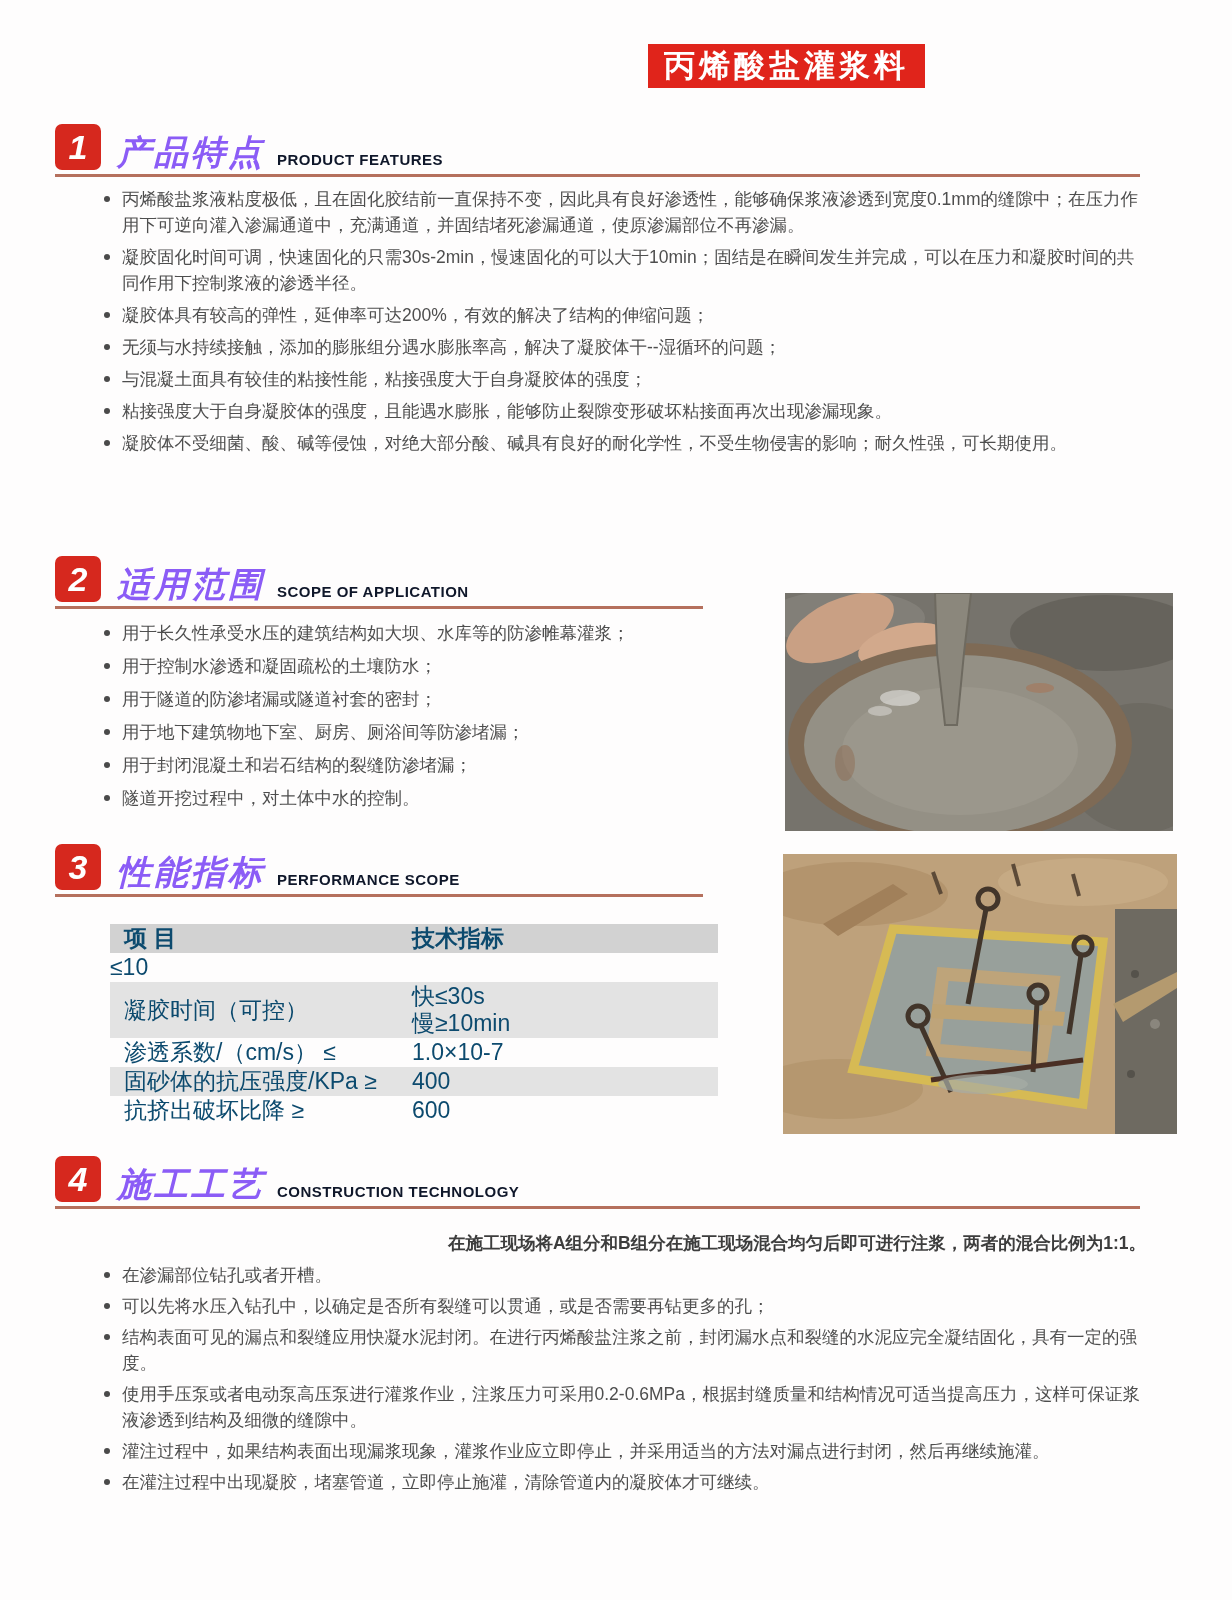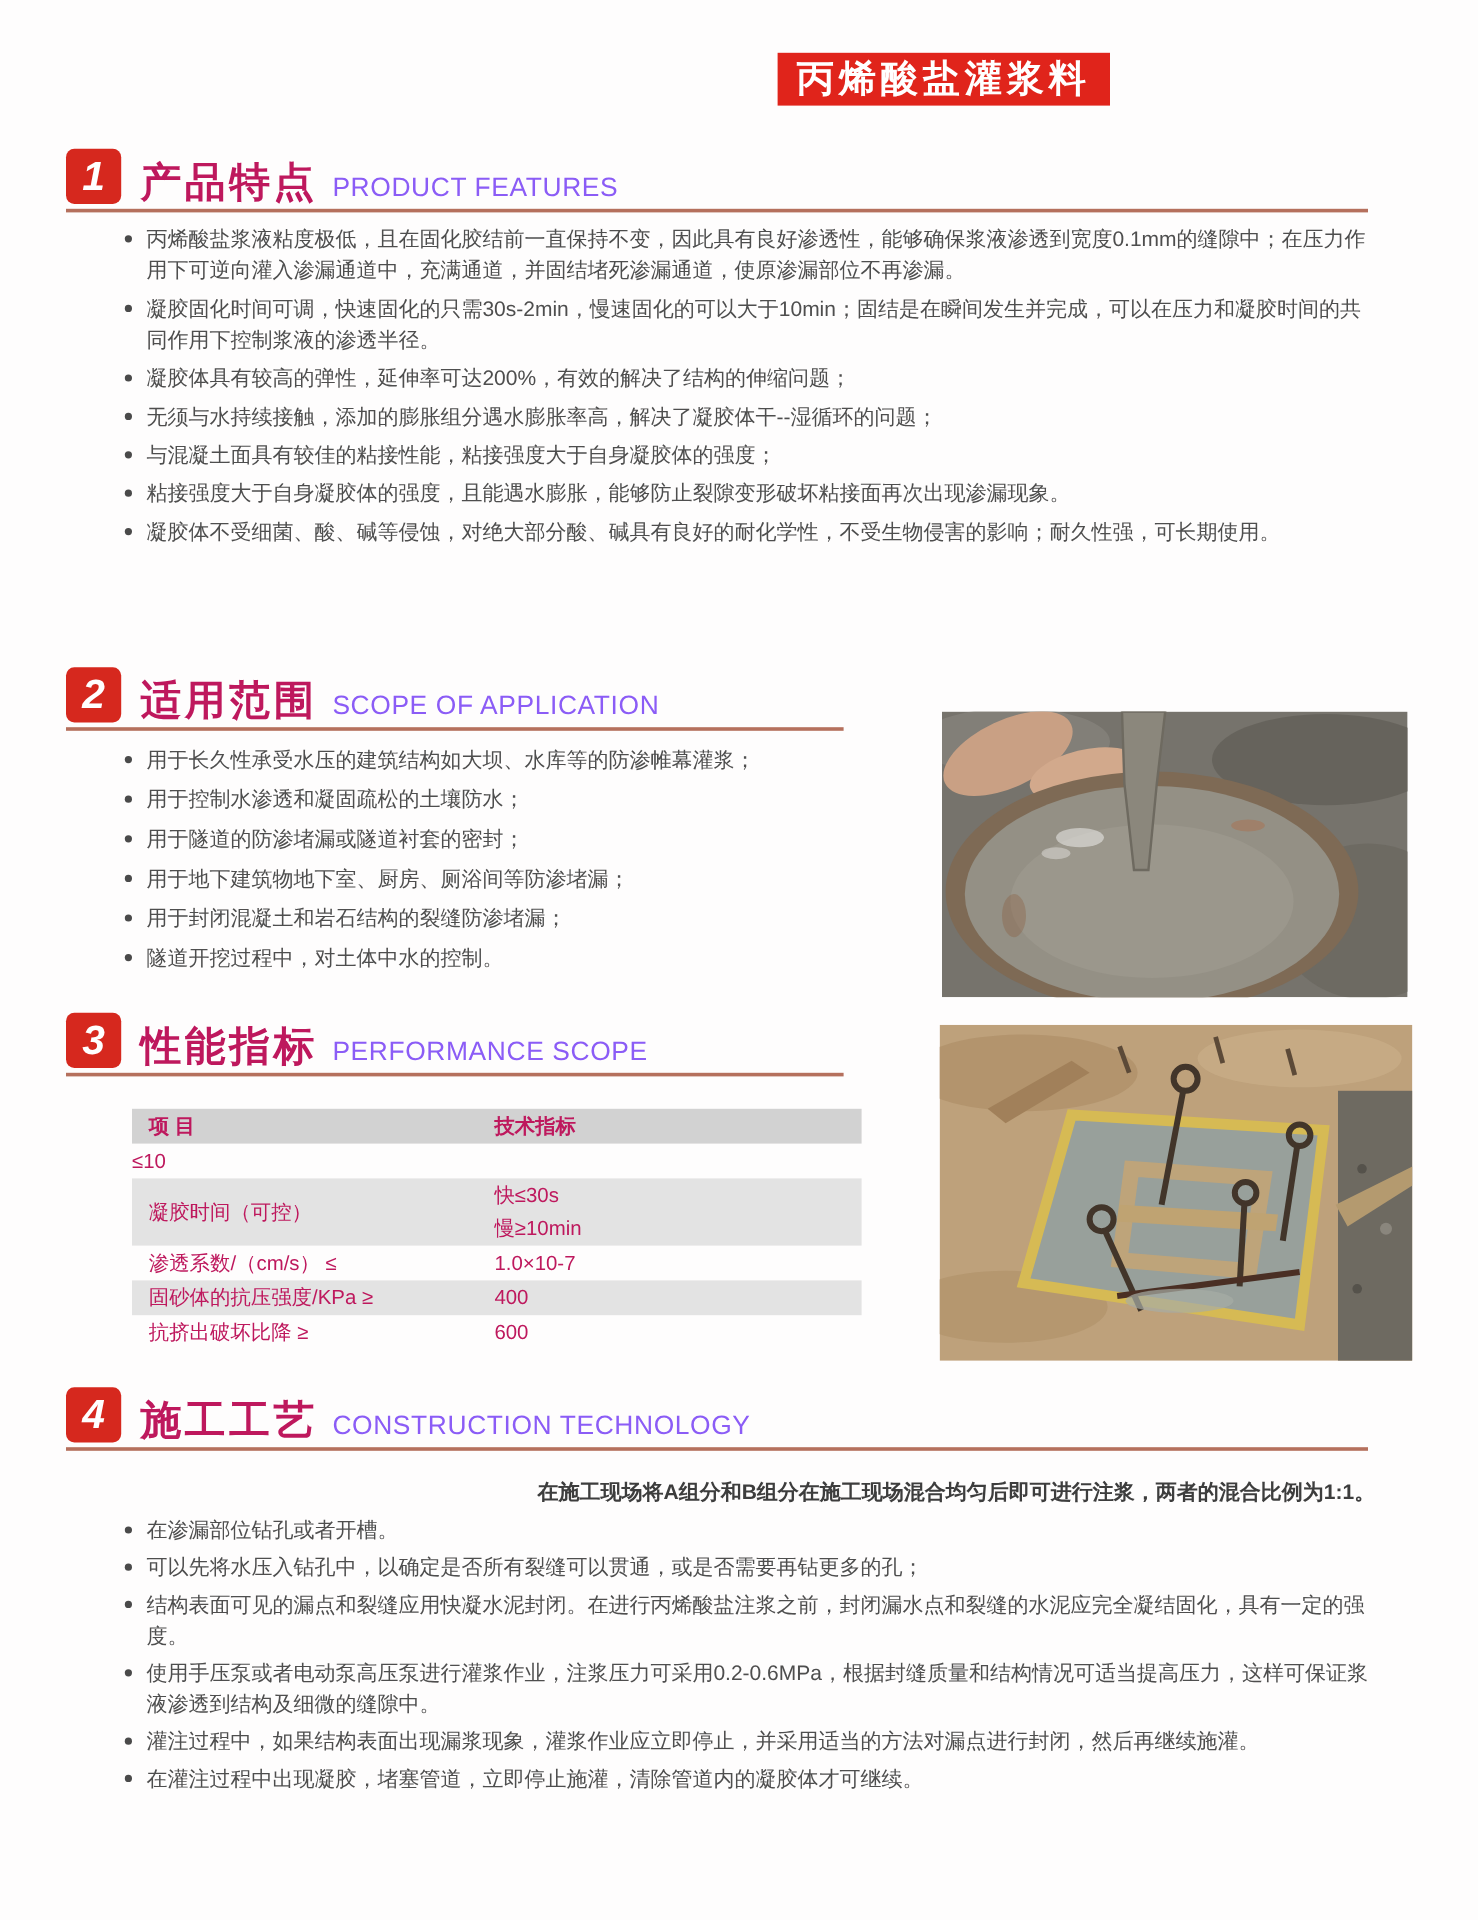--- a/index.html
+++ b/index.html
@@ -14,42 +14,42 @@
   
   .sec-header{position:absolute;display:flex;align-items:flex-end;
     border-bottom:3px solid #b5705d;padding-bottom:4px;}
   .sh1{left:55px;top:124px;width:1085px;}
   .sh2{left:55px;top:556px;width:648px;}
   .sh3{left:55px;top:844px;width:648px;}
   .sh4{left:55px;top:1156px;width:1085px;}
   .sec-num{background:#d6281e;color:#ffffff;width:46px;height:46px;border-radius:7px;
     font-size:34px;font-weight:bold;font-style:italic;display:flex;
     align-items:center;justify-content:center;flex:0 0 auto;}
-  .sec-title{color:#be185d;font-size:34px;font-weight:bold;letter-spacing:3px;
-    margin-left:16px;line-height:1;padding-bottom:1px;}
-  .sec-sub{color:#8b5cf6;font-size:22px;font-weight:normal;margin-left:12px;
+  .sec-title{color:#8b5cf6;font-size:34px;font-weight:bold;letter-spacing:3px;
+    margin-left:16px;line-height:1;padding-bottom:1px;font-style:italic;}
+  .sec-sub{color:#0f172a;font-size:15px;font-weight:bold;margin-left:12px;
     line-height:1;padding-bottom:3px;letter-spacing:.5px;}
 
   
   .blist{position:absolute;list-style:none;margin:0;padding:0;
     font-size:17.5px;line-height:26px;color:#4e4e4e;}
   .blist li{position:relative;padding-left:26px;margin-bottom:6px;}
   .blist li::before{content:"";position:absolute;left:8px;top:10px;width:6px;height:6px;
     border-radius:50%;background:#4a4a4a;}
   .list1{left:96px;top:186px;width:1052px;}
   .list2{left:96px;top:620px;width:630px;}
   .list2 li{margin-bottom:7px;}
   .list4{left:96px;top:1262px;width:1052px;}
   .list4 li{margin-bottom:5px;}
   .intro4{position:absolute;left:122px;top:1230px;width:1024px;margin:0;
     font-size:17.5px;line-height:27px;font-weight:bold;color:#3d3d3d;text-align:right;}
 
   
   .perf-table{position:absolute;left:110px;top:924px;width:608px;
-    font-size:17px;color:#be185d;}
+    font-size:23px;color:#0c4a6e;}
   .t-row{display:grid;grid-template-columns:302px 1fr;align-items:center;min-height:28px;}
   .t-row.alt{background:#e3e3e3;}
   .t-row.t-head{background:#d2d2d2;font-weight:bold;}
   .t-cell{padding:1px 6px 1px 14px;line-height:27px;}
   .t-val{white-space:pre-line;padding-left:0;}
 
   
   .photo{position:absolute;display:block;}
   .photo svg{display:block;}
   .photo1{left:745px;top:577px;width:388px;height:238px;}

